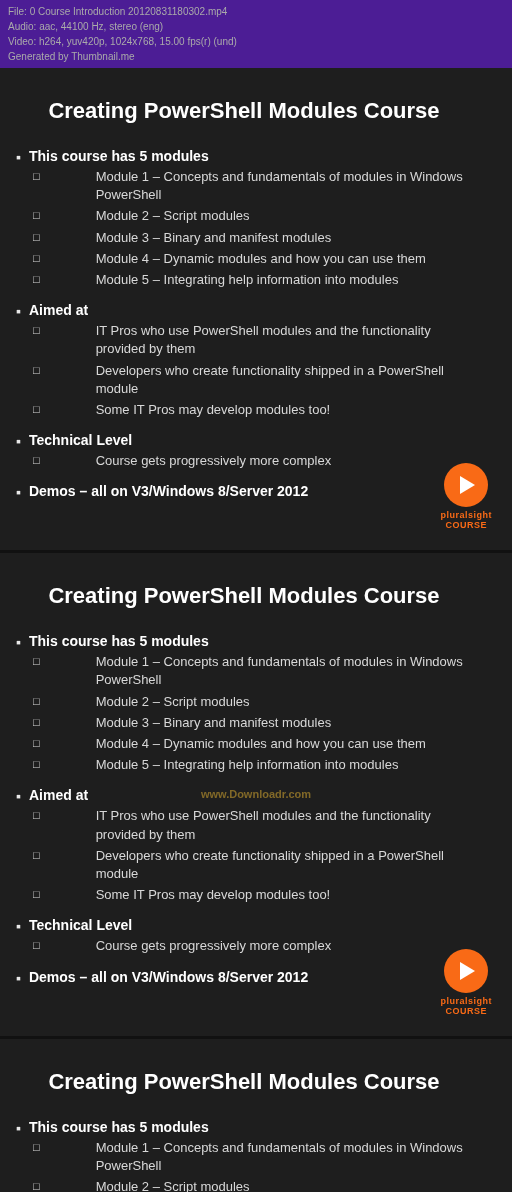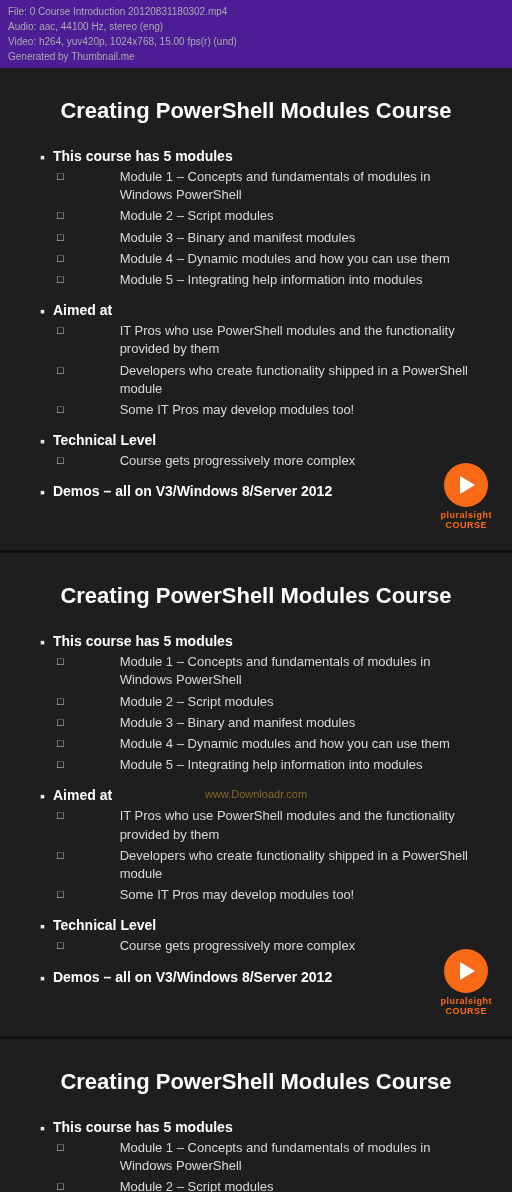--- a/index.html
+++ b/index.html
@@ -14,21 +14,21 @@
     .top-bar {
       background: #4c1d95;
       color: #aaa;
       font-size: 10px;
       padding: 4px 8px;
       line-height: 1.5;
     }
 
     .slide {
       background: #1e1e1e;
-      padding: 30px 40px 40px 40px;
+      padding: 30px 40px 40px 16px;
       position: relative;
       border-bottom: 3px solid #111;
     }
 
     .slide-title {
       text-align: center;
       font-size: 22px;
       font-weight: bold;
       color: #ffffff;
       margin-bottom: 24px;
@@ -131,21 +131,21 @@
       letter-spacing: 0.5px;
     }
 
     .watermark {
       position: absolute;
       top: 50%;
       left: 50%;
       transform: translate(-50%, -50%);
       color: rgba(230, 180, 50, 0.5);
       font-size: 11px;
-      font-weight: normal;
+      font-weight: bold;
       pointer-events: none;
       white-space: nowrap;
     }
   </style>
 </head>
 <body>
 
 <div class="top-bar">
   <div>File: 0 Course Introduction 20120831180302.mp4</div>
   <div>Audio: aac, 44100 Hz, stereo (eng)</div>

